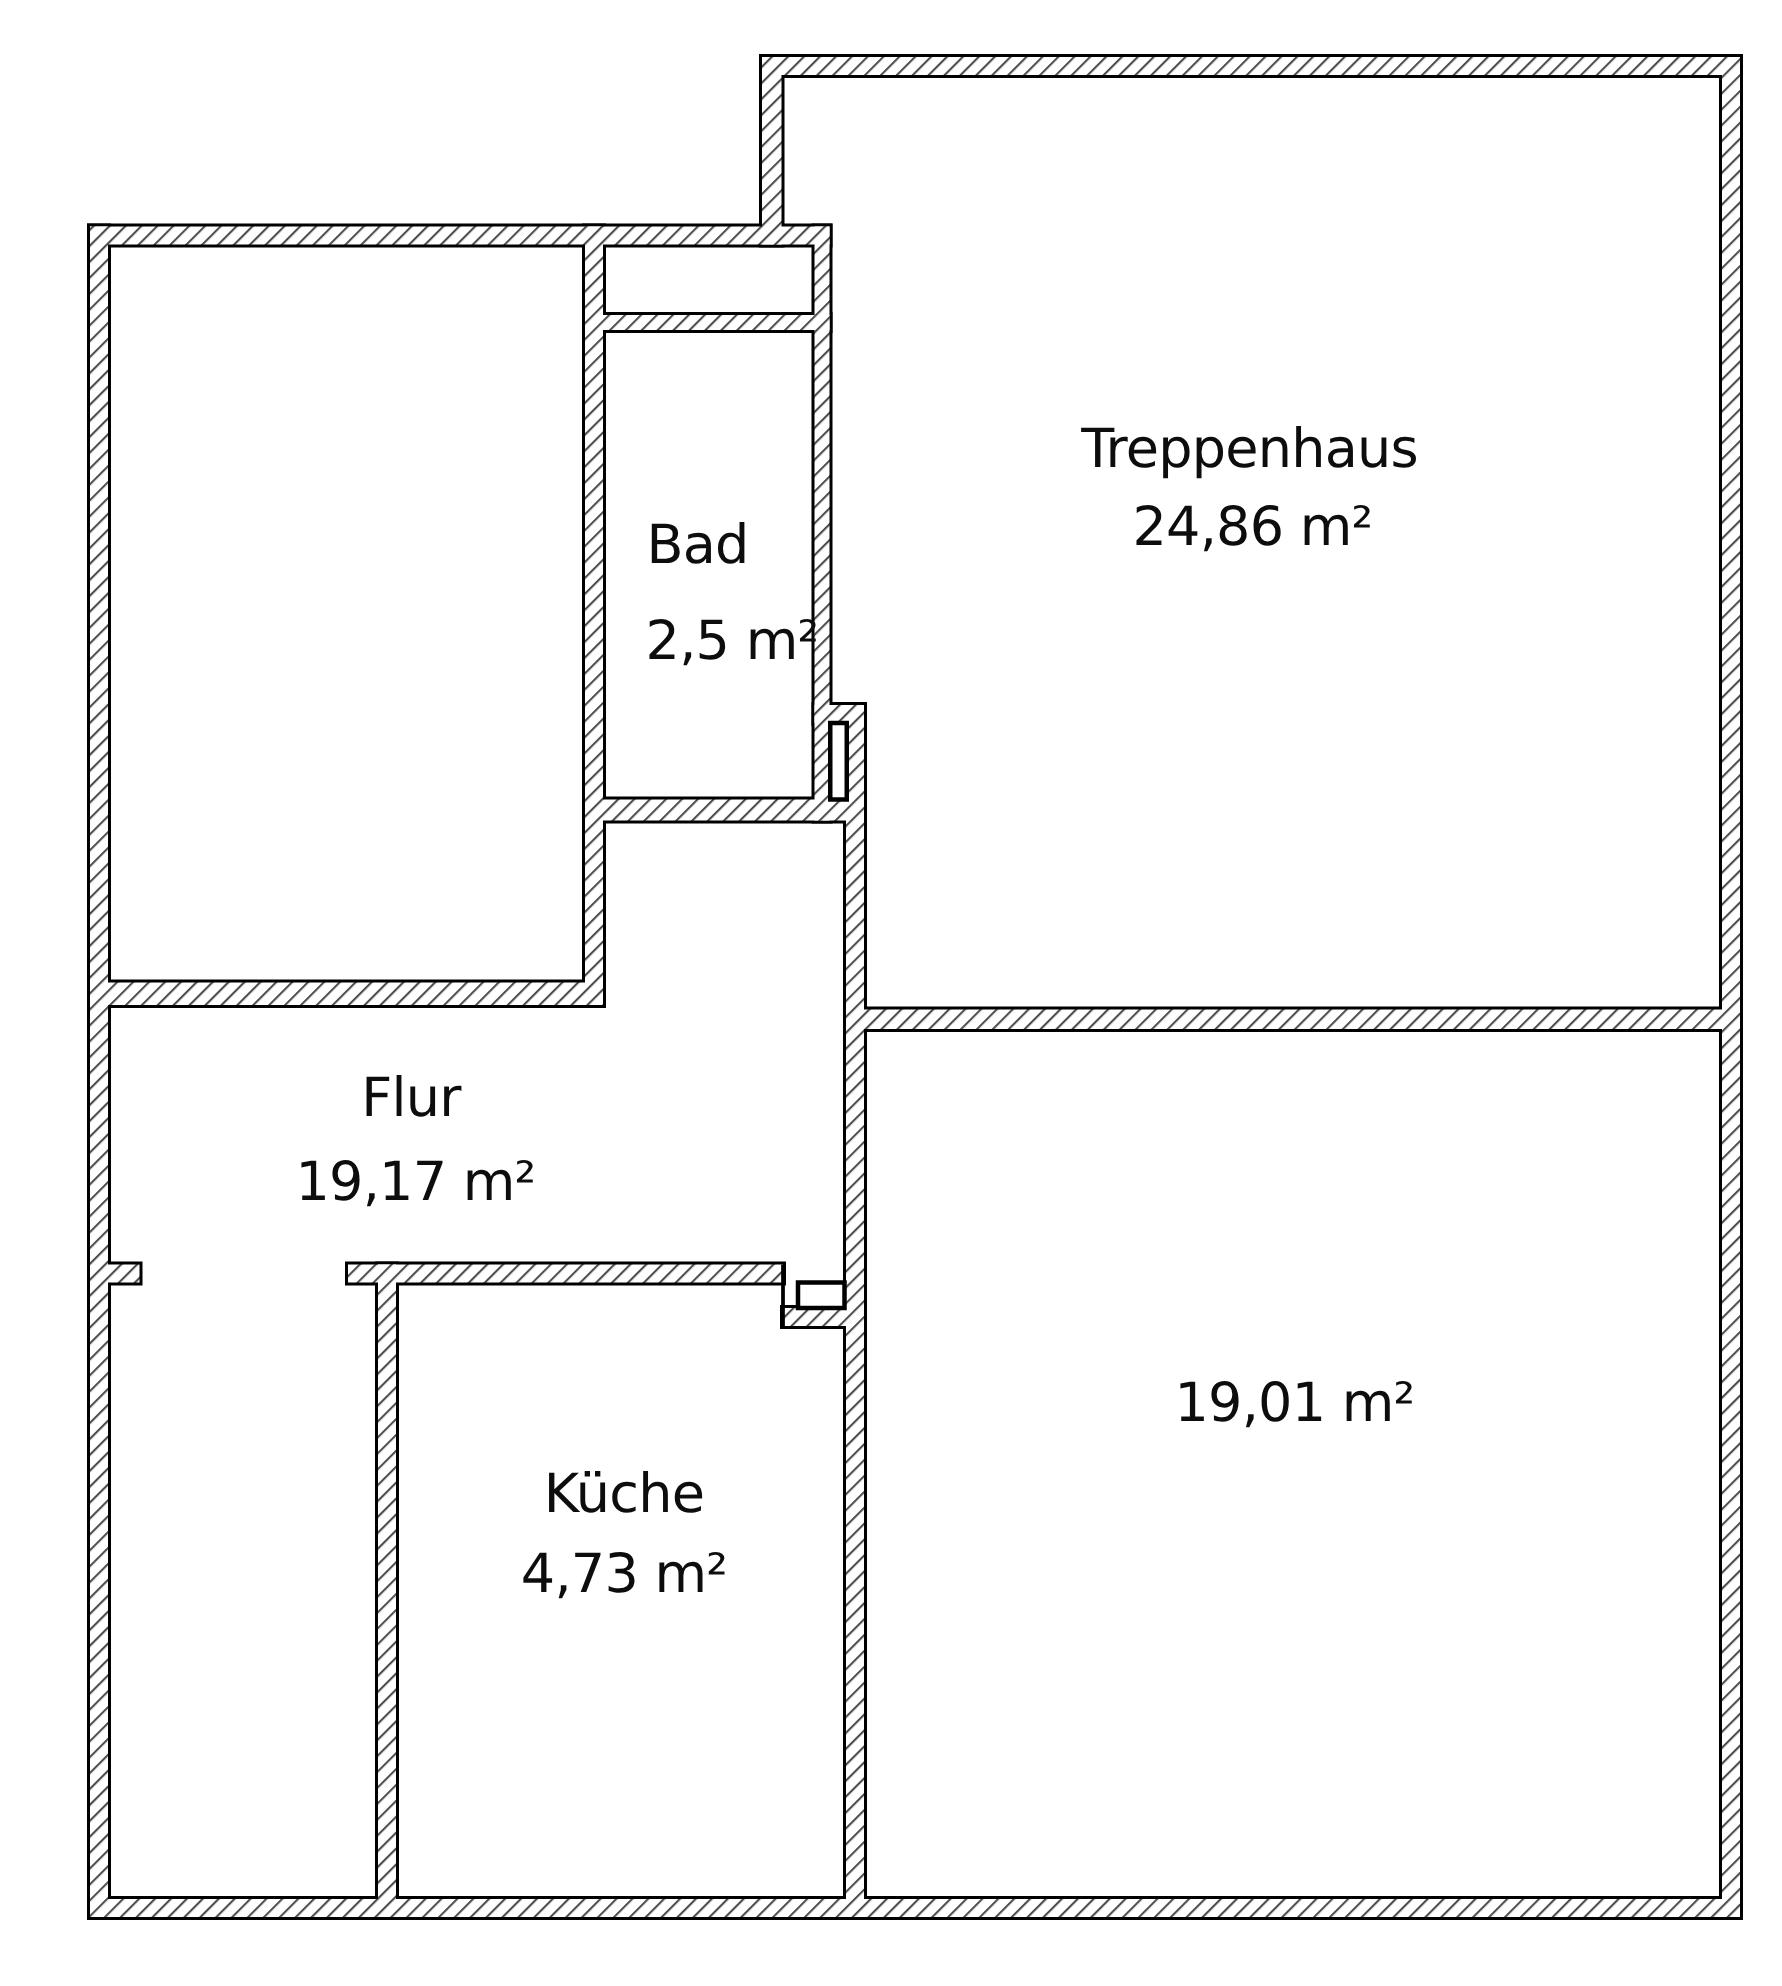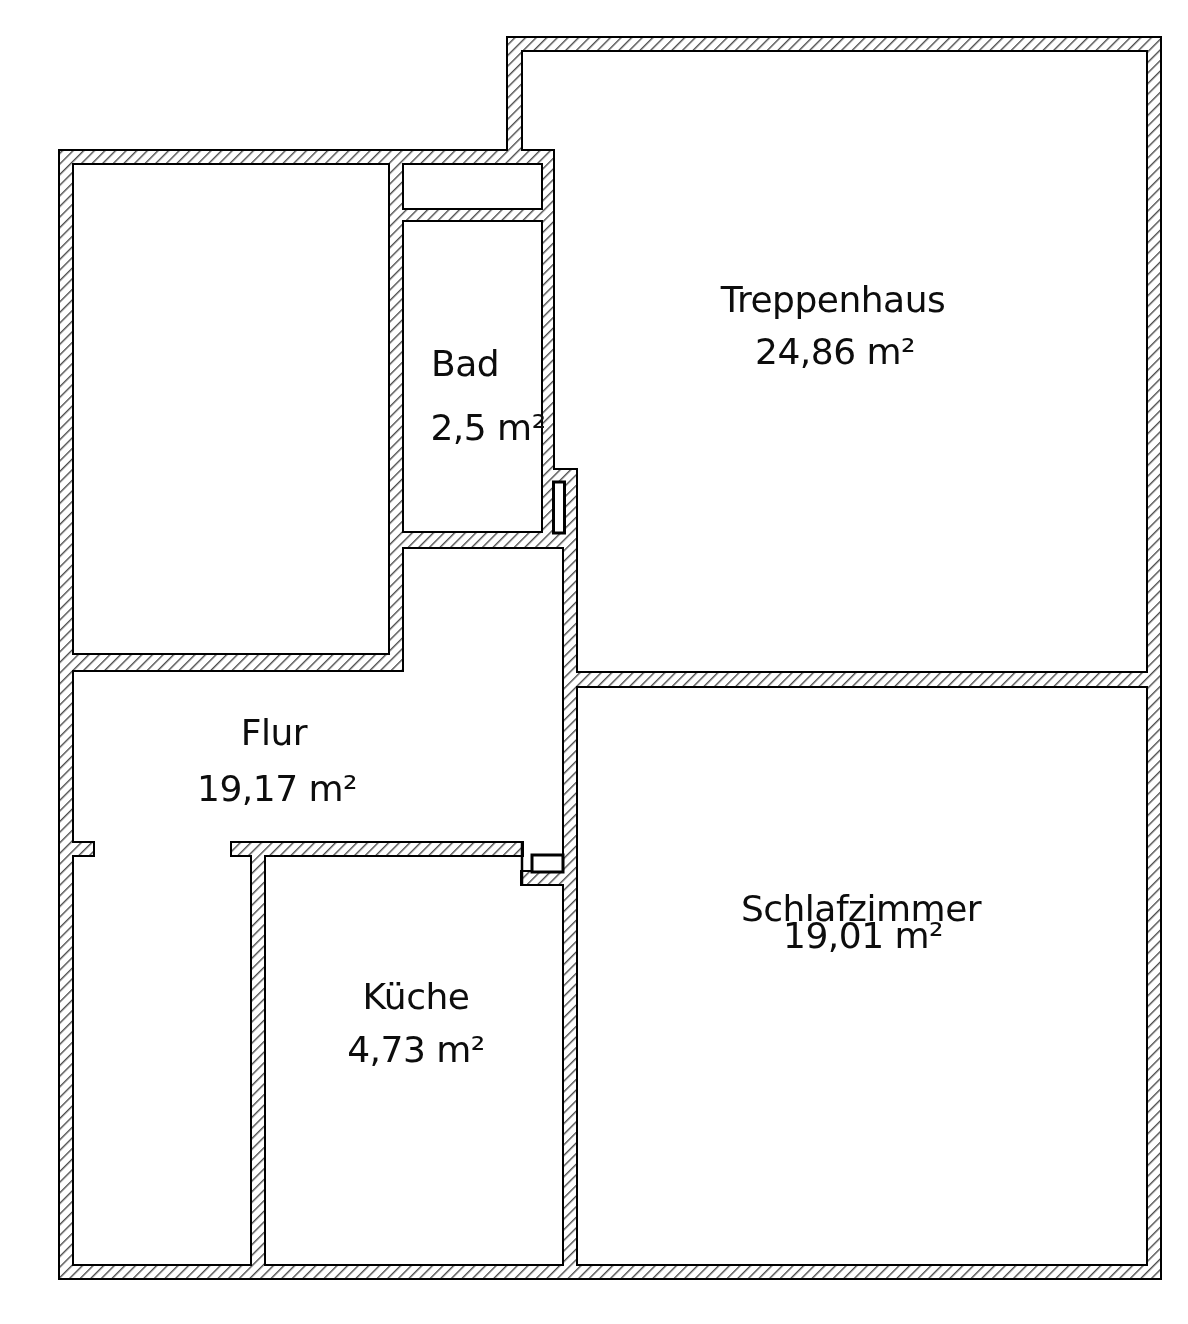--- a/index.html
+++ b/index.html
@@ -79,16 +79,15 @@
 
   <div class="label" style="left:833px; top:300px">Treppenhaus</div>
   <div class="label" style="left:835px; top:352px">24,86 m²</div>
 
   <div class="label" style="left:274px; top:733px">Flur</div>
   <div class="label" style="left:277px; top:789px">19,17 m²</div>
 
   <div class="label" style="left:416px; top:997px">Küche</div>
   <div class="label" style="left:416px; top:1050px">4,73 m²</div>
 
-  <div class="label" style="left:861px; top:909px">Schlafzimmer</div>
   <div class="label" style="left:863px; top:936px">19,01 m²</div>
 
 </div>
 
 </body></html>

